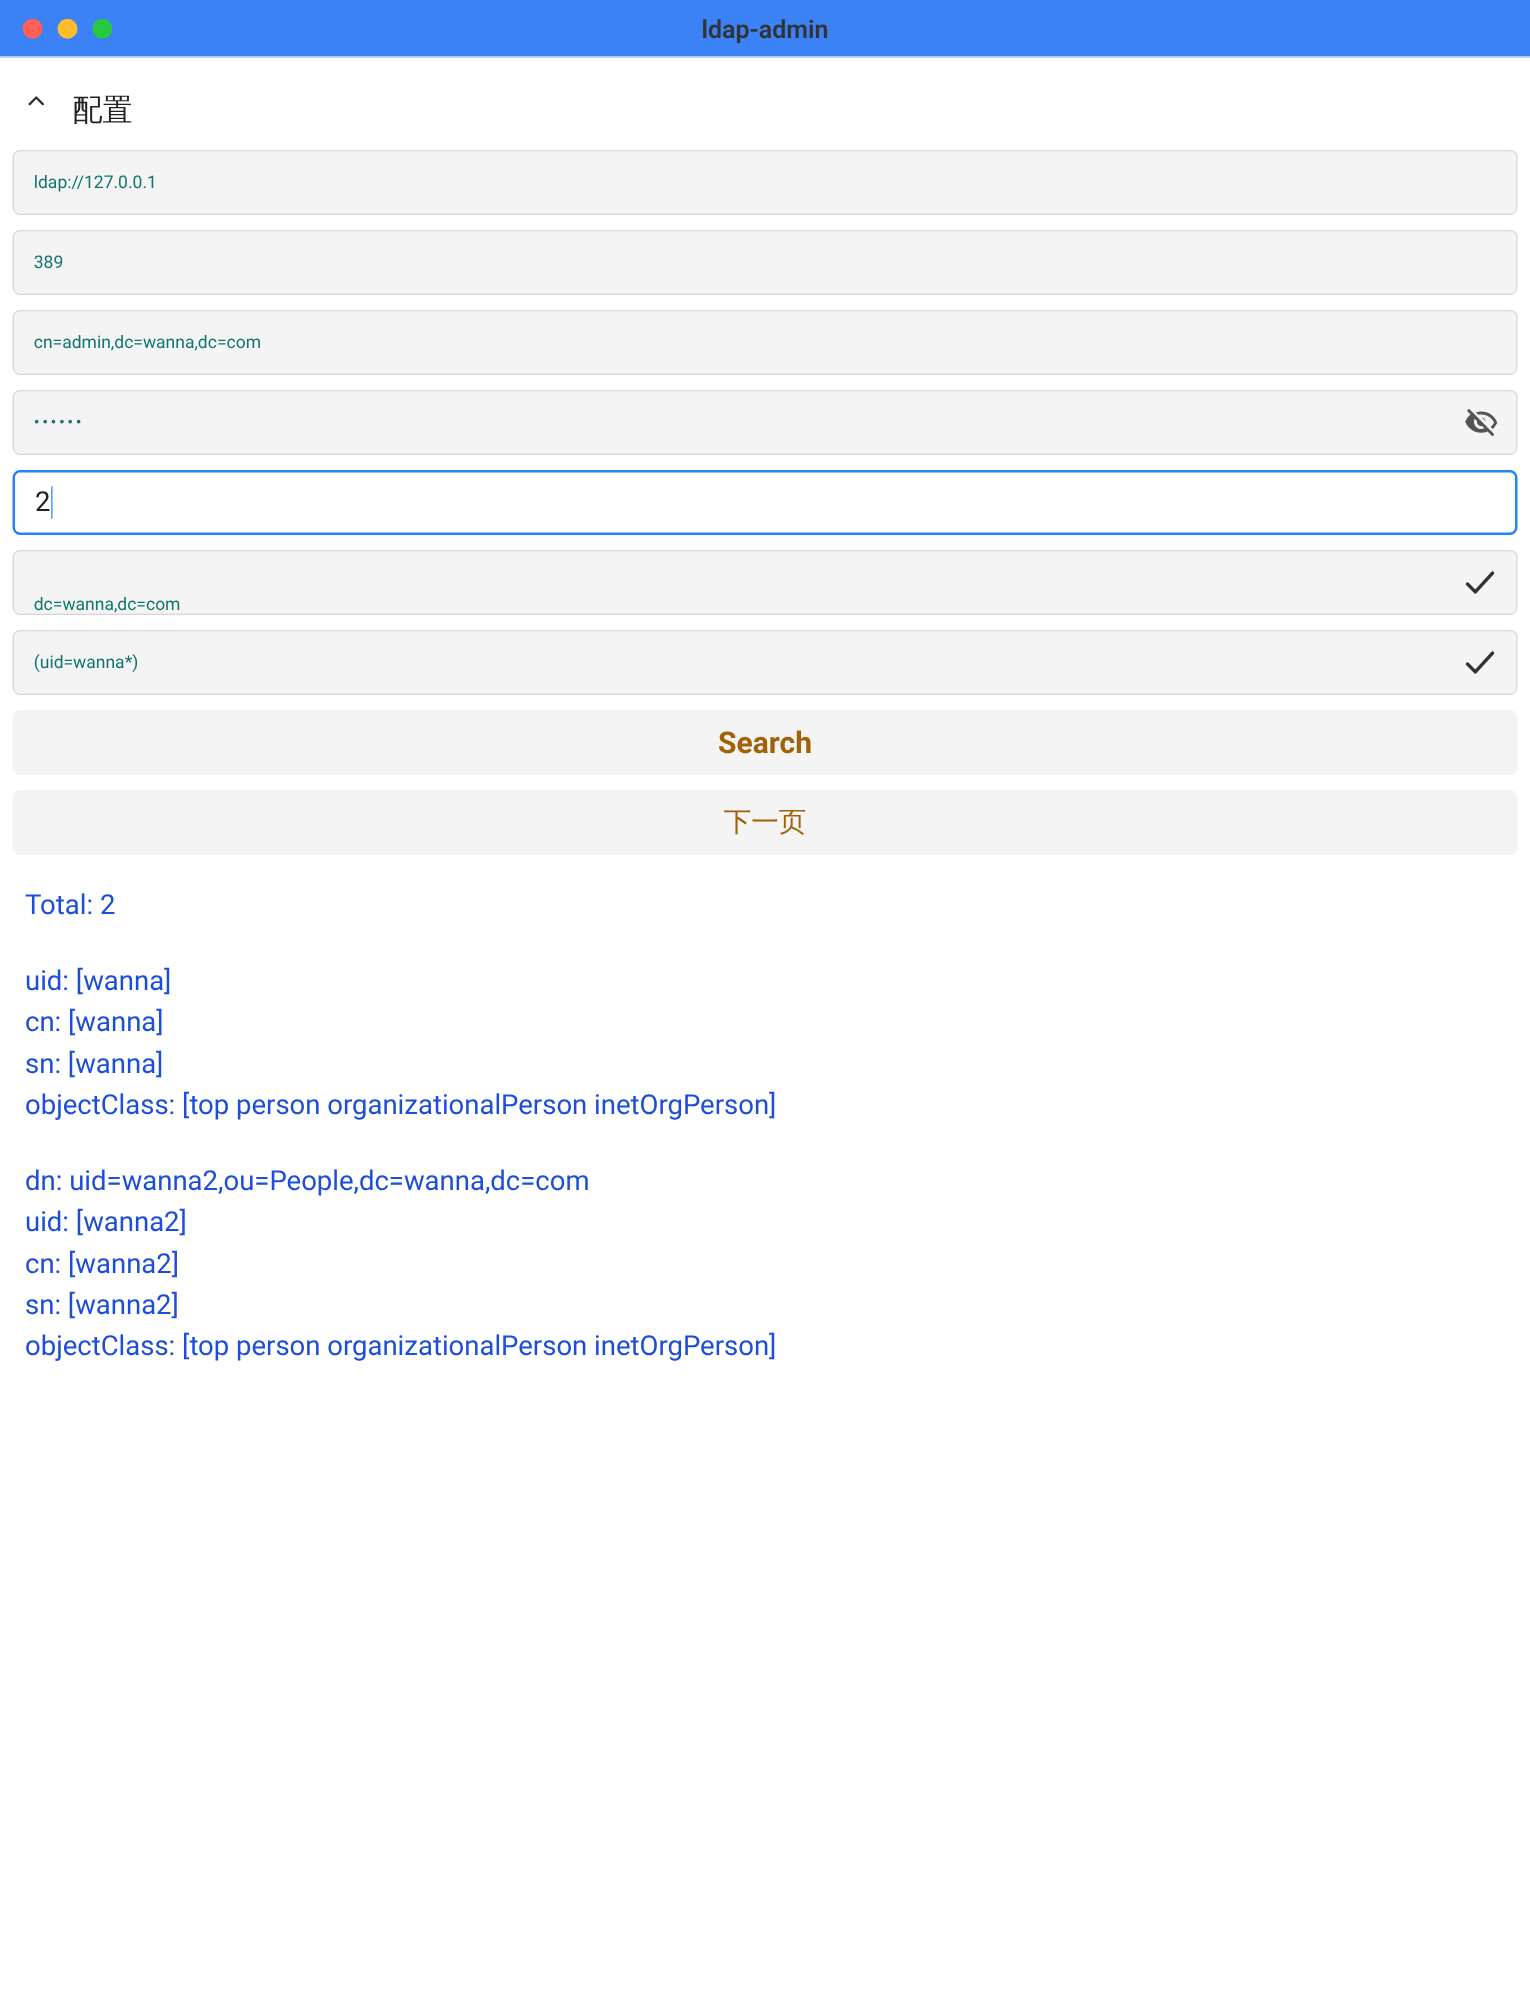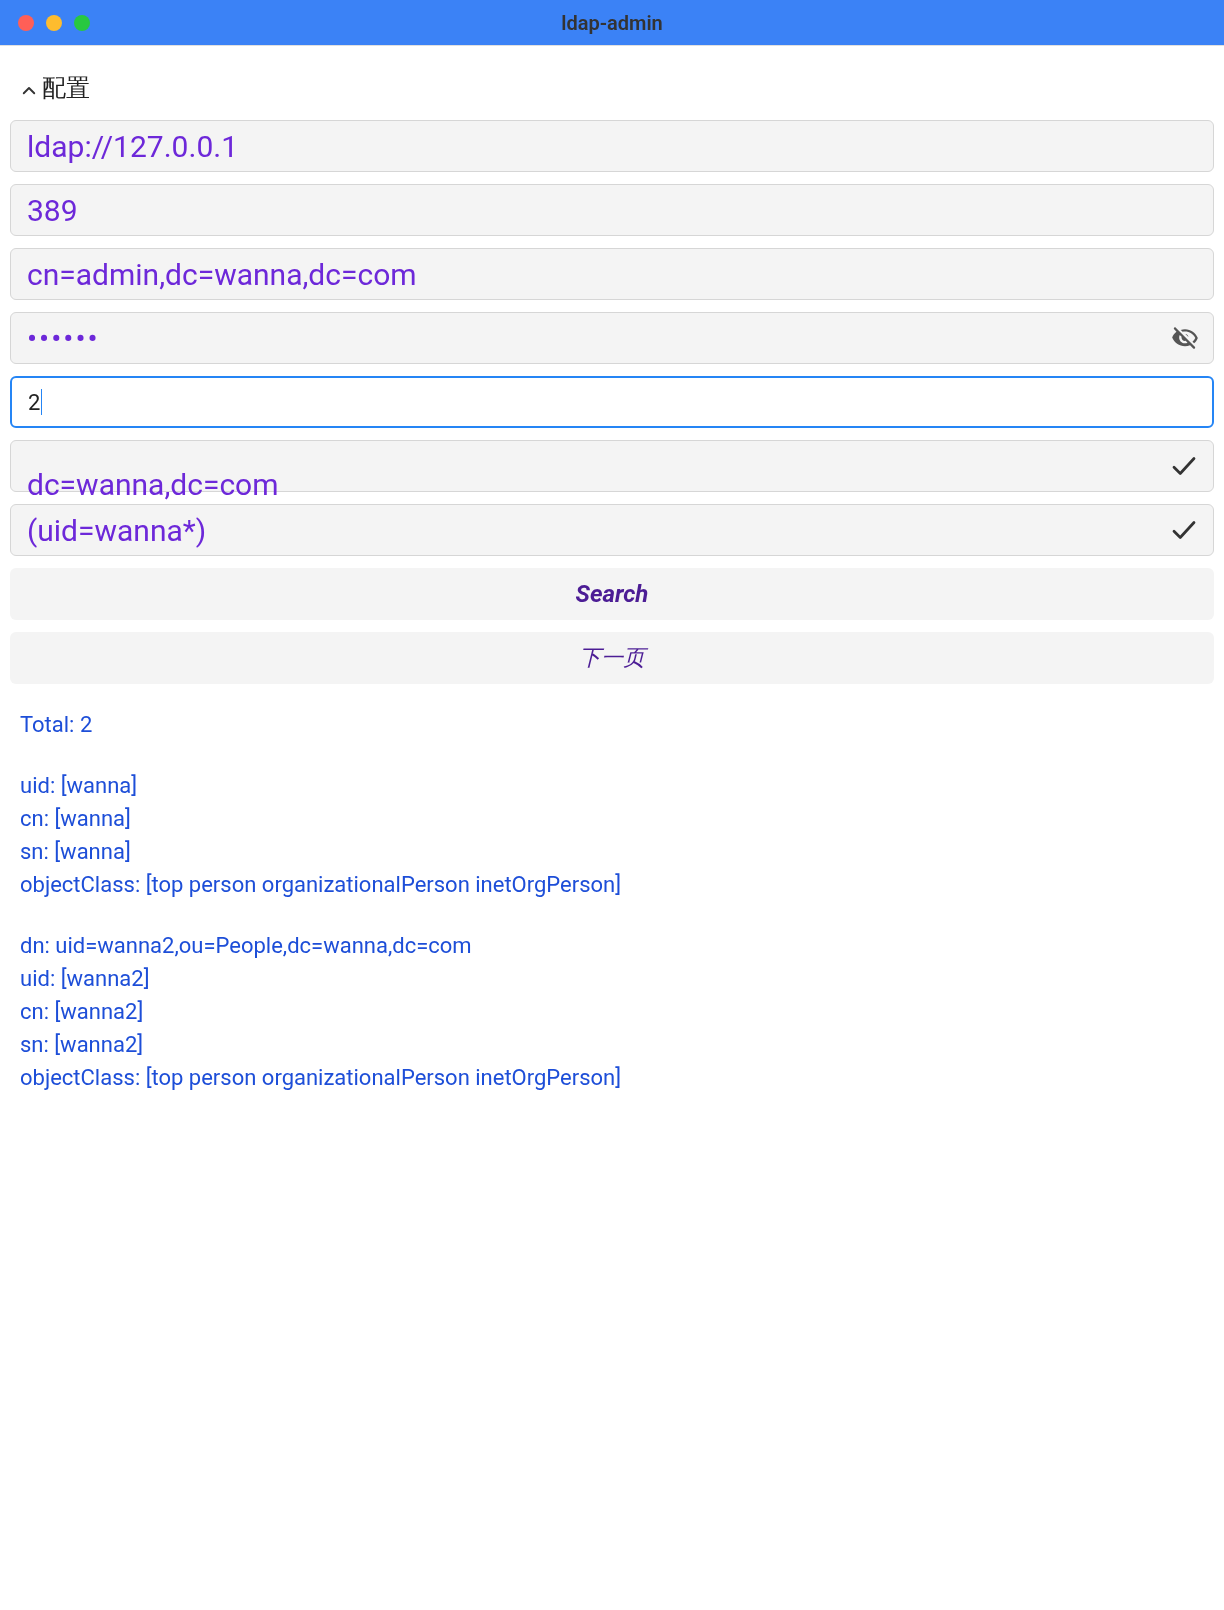--- a/index.html
+++ b/index.html
@@ -40,22 +40,22 @@
       font-size: 20px;
       font-weight: 600;
       color: #333;
       pointer-events: none;
     }
     .content {
       padding: 10px;
     }
     .section-header {
       display: flex;
-      align-items: flex-end;
-      gap: 4px;
+      align-items: flex-start;
+      gap: 20px;
       padding: 16px 10px 12px 10px;
       cursor: pointer;
     }
     .section-toggle-icon svg {
       width: 18px;
       height: 18px;
     }
     .section-title {
       font-size: 24px;
       color: #222;
@@ -72,22 +72,22 @@
       border-radius: 6px;
       height: 52px;
       display: flex;
       align-items: center;
       padding: 0 16px;
       position: relative;
     }
     .field-input {
       border: none;
       background: transparent;
-      font-size: 30px;
-      color: #6d28d9;
+      font-size: 14px;
+      color: #0f766e;
       width: 100%;
       outline: none;
       font-family: inherit;
     }
     .field.focused {
       border: 2px solid #2585f5;
       background: #ffffff;
     }
     .field-icon {
       position: absolute;
@@ -110,24 +110,23 @@
     }
     .btn {
       background: #f4f4f4;
       border: none;
       border-radius: 6px;
       height: 52px;
       display: flex;
       align-items: center;
       justify-content: center;
       font-size: 22px;
-      color: #4c1d95;
+      color: #a16207;
       cursor: pointer;
       font-family: inherit;
-      font-style: italic;
     }
     .btn.primary {
       font-weight: 700;
       font-size: 24px;
     }
     .results {
       padding: 20px 10px 0 10px;
       font-size: 22px;
       color: #1d4ed8;
       line-height: 1.5;

